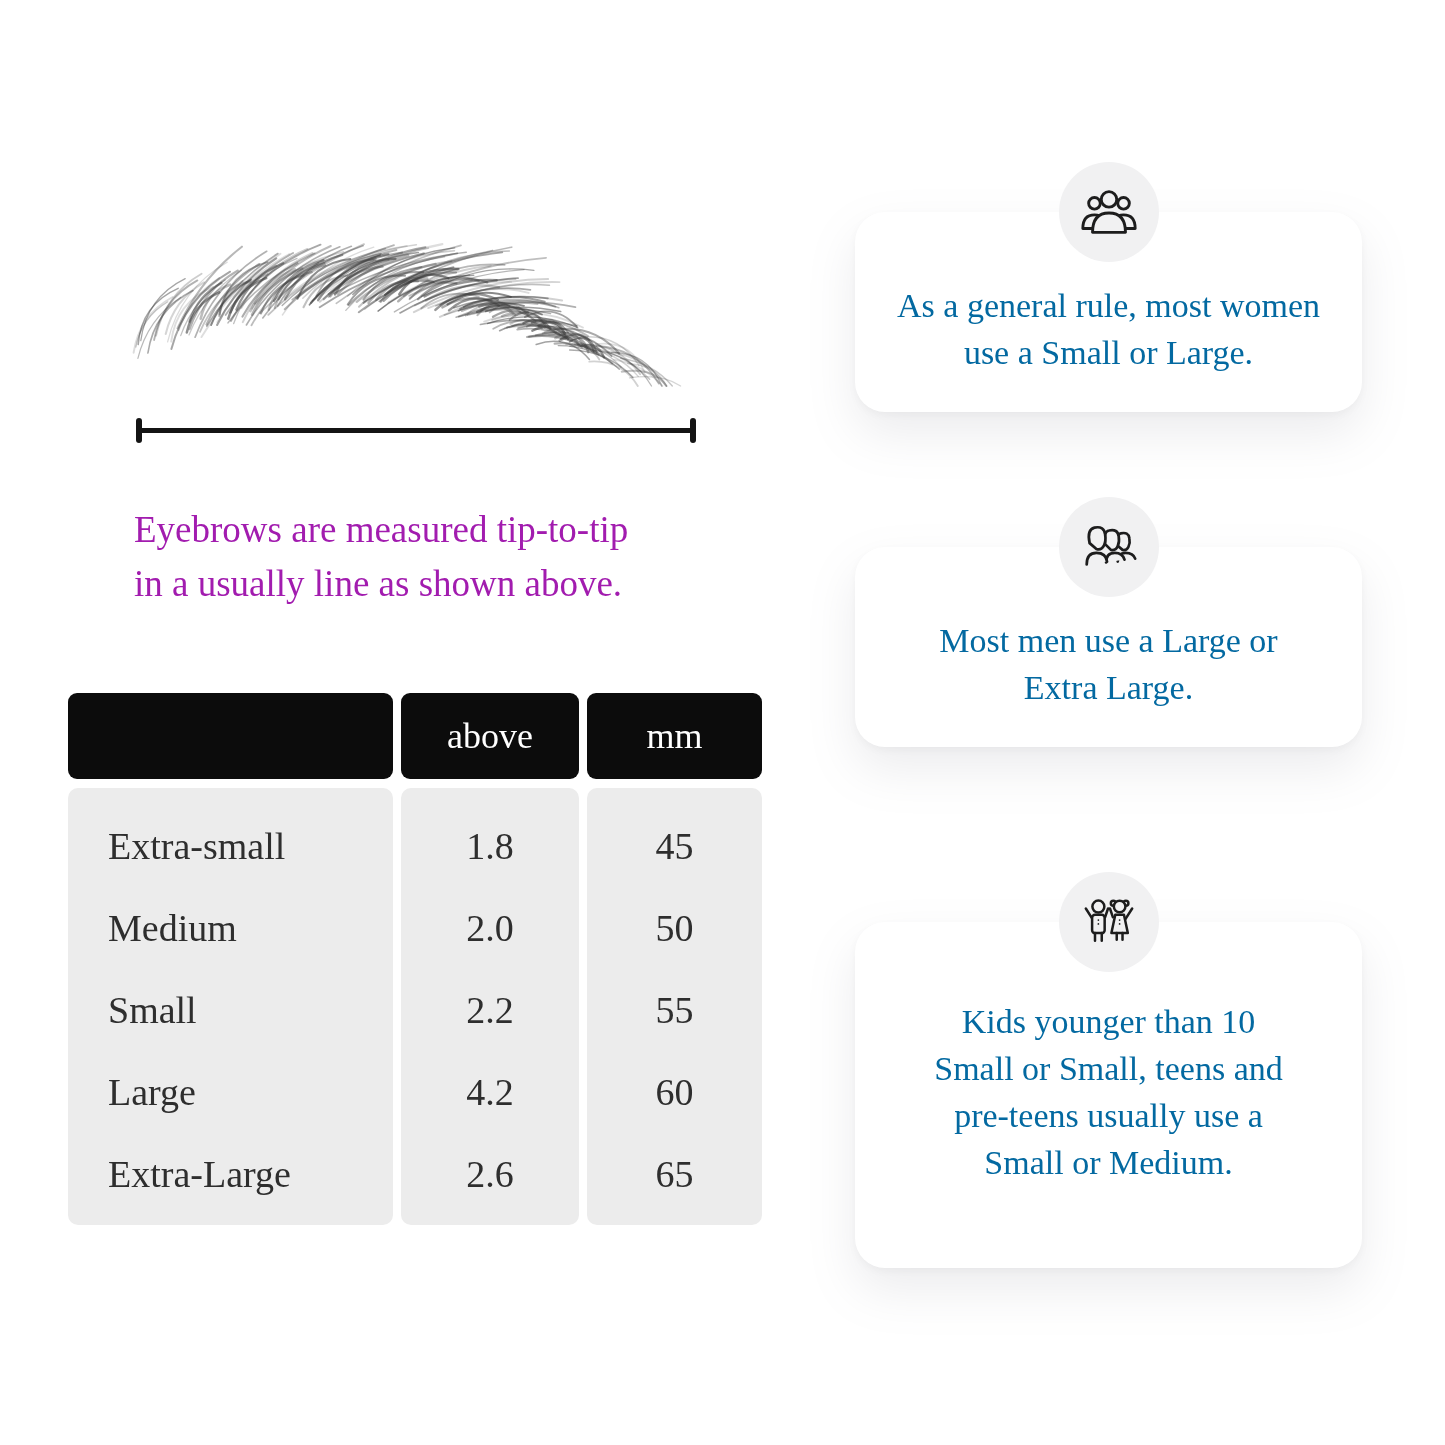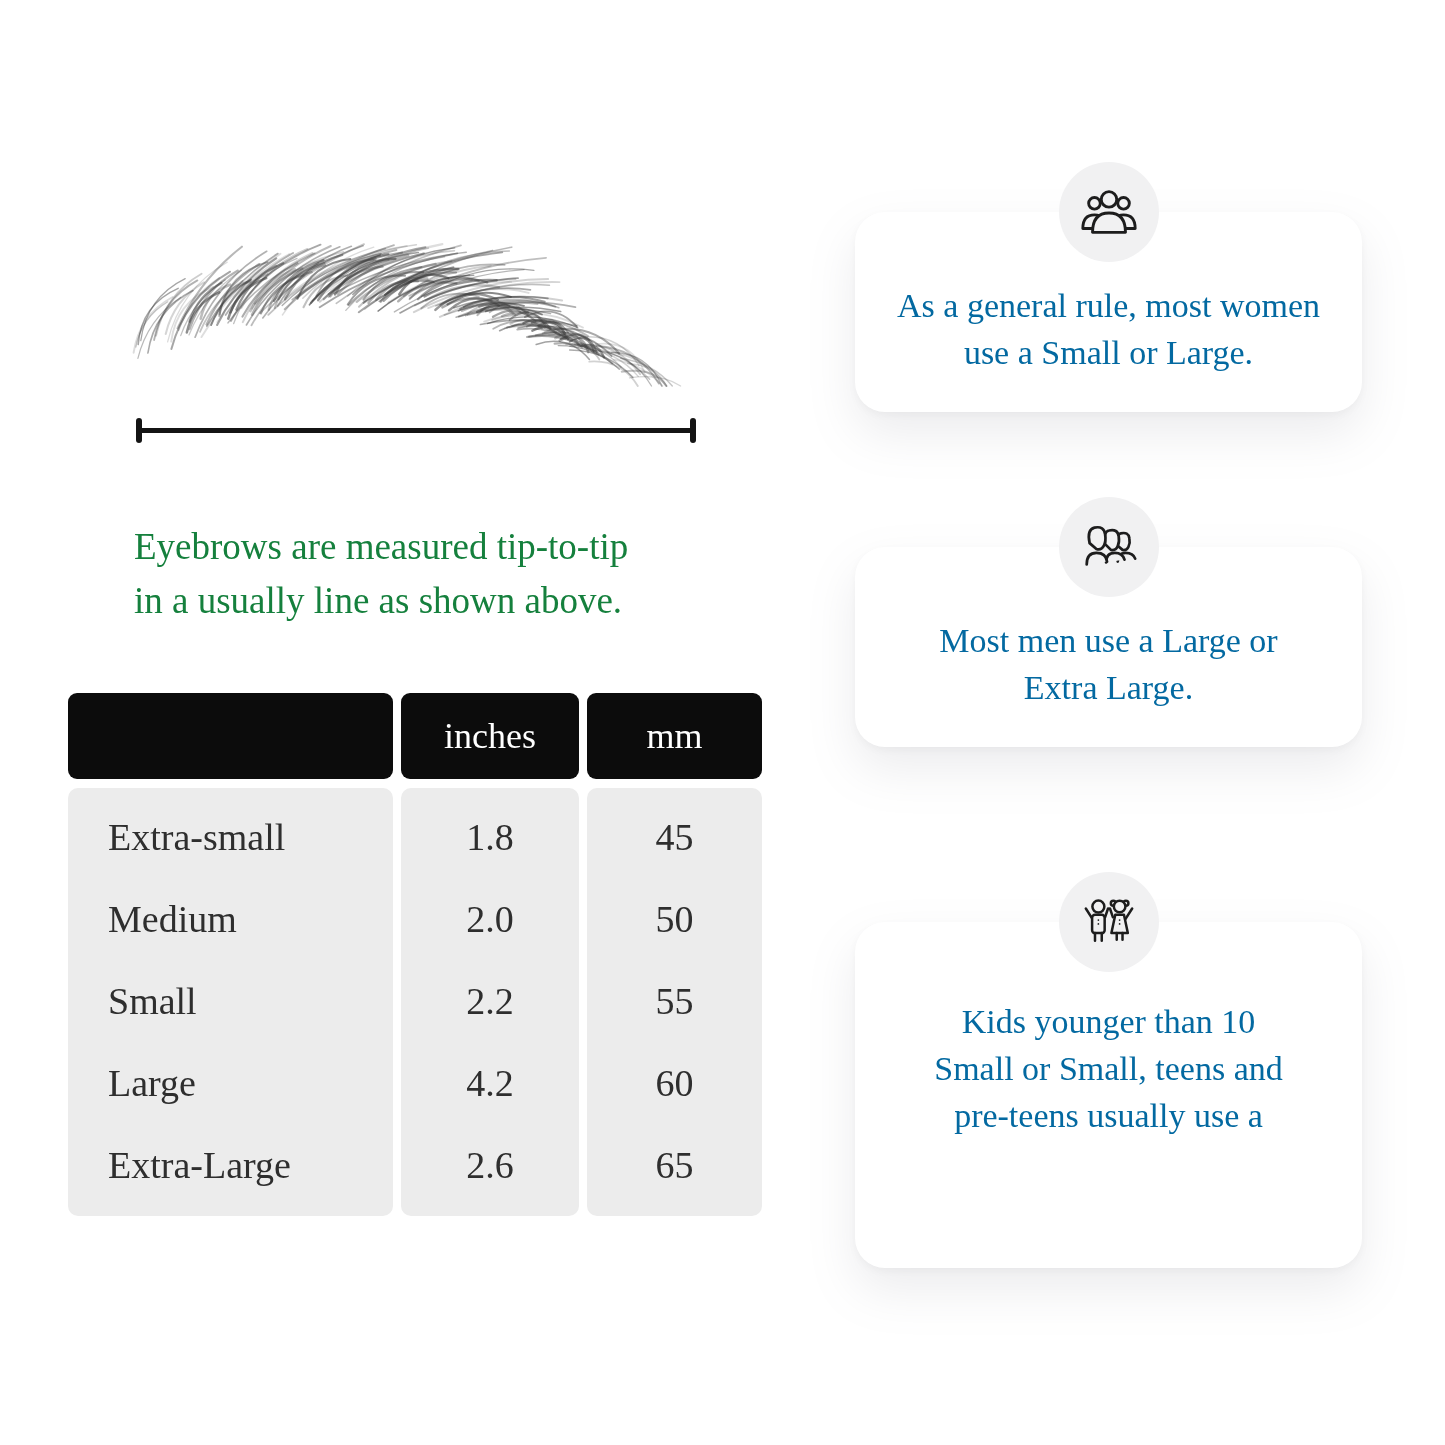--- a/index.html
+++ b/index.html
@@ -13,32 +13,32 @@
     position:absolute;left:138px;top:428px;width:556px;height:5px;
     background:#141414;border-radius:2px;
   }
   .measure-line::before,.measure-line::after{
     content:"";position:absolute;top:-10px;width:6px;height:25px;
     background:#141414;border-radius:3px;
   }
   .measure-line::before{left:-2px;}
   .measure-line::after{right:-2px;}
   .caption{
-    position:absolute;left:134px;top:520px;width:640px;
-    font-size:37px;line-height:54px;color:#15803d;
+    position:absolute;left:134px;top:503px;width:640px;
+    font-size:37px;line-height:54px;color:#a21caf;
   }
   
   .size-table{position:absolute;left:68px;top:693px;width:694px;}
   .thead,.tbody{display:grid;grid-template-columns:325px 178px 175px;column-gap:8px;}
   .th{
     height:86px;background:#0c0c0c;border-radius:9px;color:#ffffff;
     font-size:36px;display:flex;align-items:center;justify-content:center;
   }
   .tbody{margin-top:9px;}
-  .tcol{background:#ececec;border-radius:10px;padding:8px 0 10px 0;}
+  .tcol{background:#ececec;border-radius:10px;padding:17px 0 10px 0;}
   .cell{height:82px;display:flex;align-items:center;font-size:38px;color:#2e2e2e;}
   .col-name .cell{padding-left:40px;}
   .col-center .cell{justify-content:center;text-align:right;}
   
   .card{
     position:absolute;left:855px;width:507px;background:#ffffff;border-radius:30px;
     box-shadow:0 22px 48px rgba(125,125,138,0.15),0 3px 8px rgba(0,0,0,0.035);
   }
   .card-1{top:212px;height:200px;}
   .card-2{top:547px;height:200px;}
@@ -265,21 +265,21 @@
   <div class="measure-line"></div>
 
   <div class="caption">
     <div>Eyebrows are measured tip-to-tip</div>
     <div>in a usually line as shown above.</div>
   </div>
 
   <div class="size-table">
     <div class="thead">
       <div class="th"></div>
-      <div class="th">inches</div>
+      <div class="th">above</div>
       <div class="th">mm</div>
     </div>
     <div class="tbody">
       <div class="tcol col-name">
         <div class="cell">Extra-small</div>
         <div class="cell">Medium</div>
         <div class="cell">Small</div>
         <div class="cell">Large</div>
         <div class="cell">Extra-Large</div>
       </div>
@@ -362,16 +362,17 @@
             <circle cx="21" cy="31" r="0.9"></circle>
           <circle cx="43" cy="27" r="0.9"></circle>
             <circle cx="43" cy="31" r="0.9"></circle>
         </g>
       </svg>
     </div>
     <div class="card-text">
       <div>Kids younger than 10</div>
       <div>Small or Small, teens and</div>
       <div>pre-teens usually use a</div>
+      <div>Small or Medium.</div>
     </div>
   </div>
 
 </div>
 
 </body></html>

